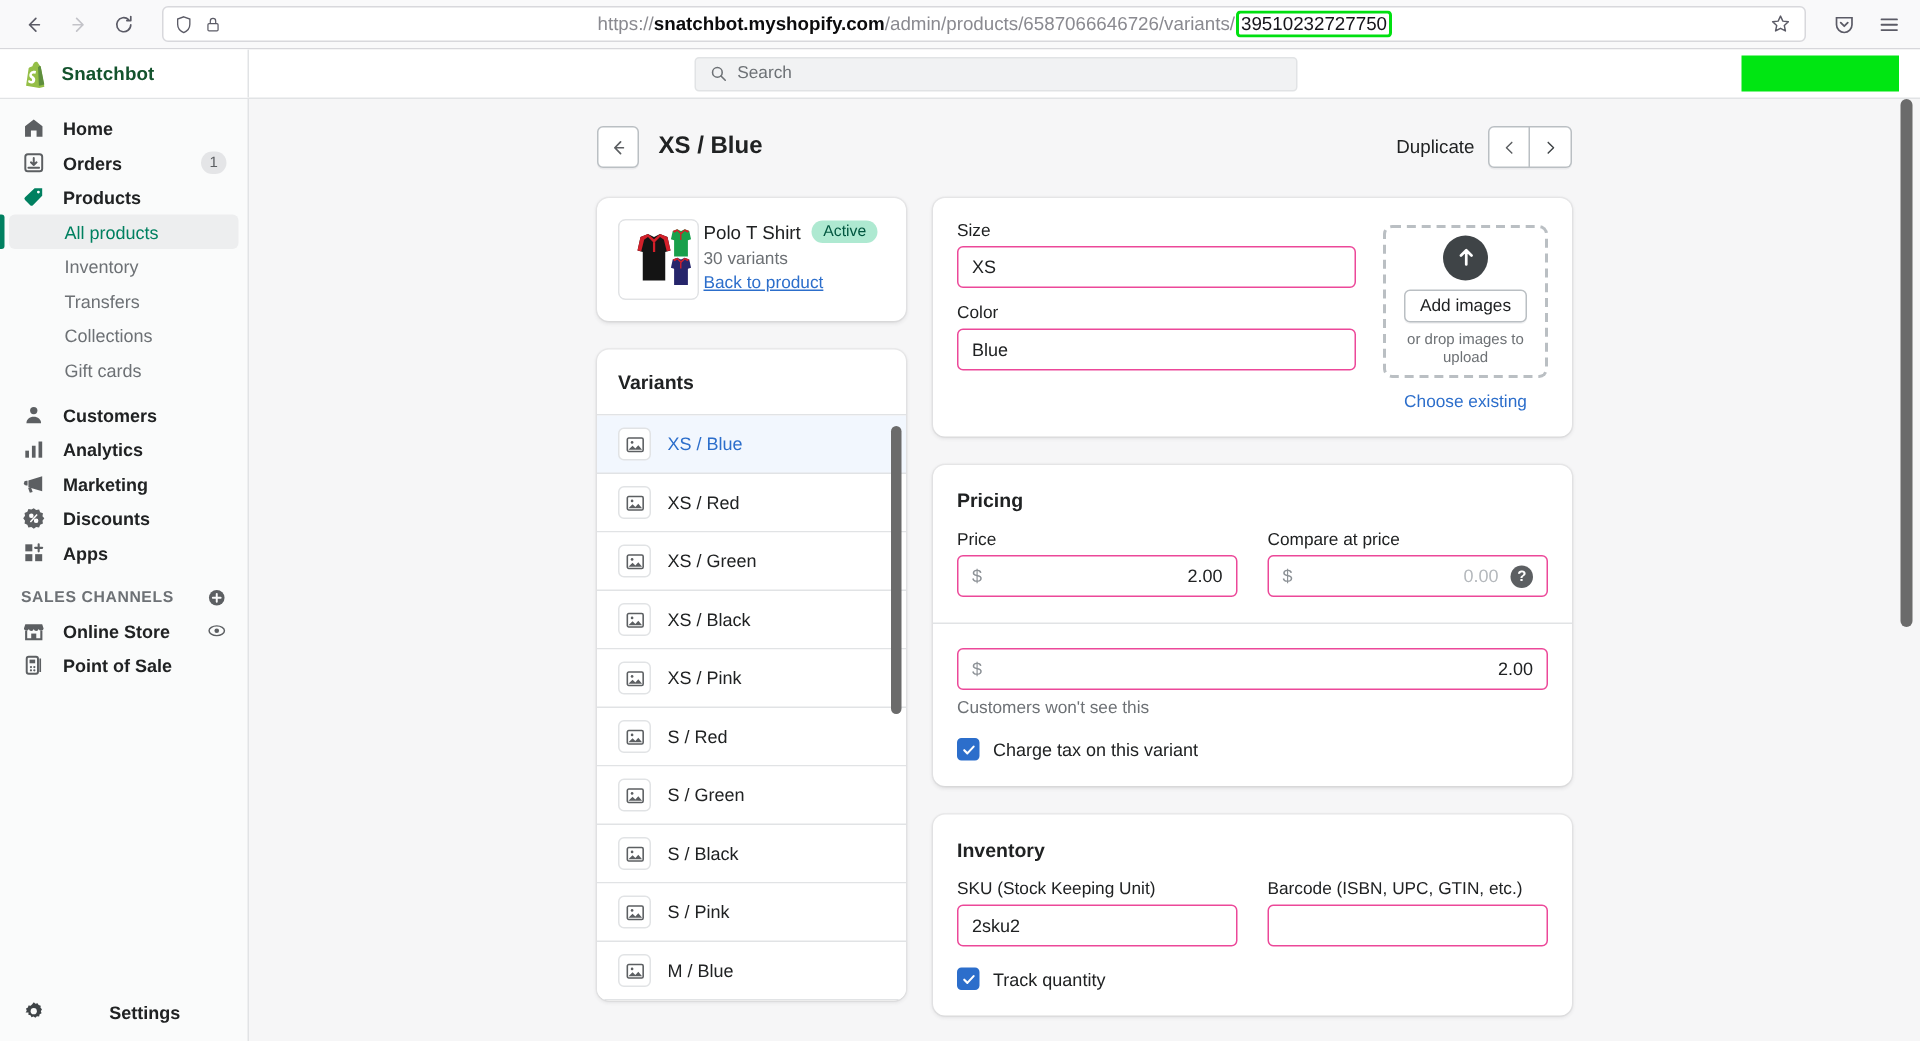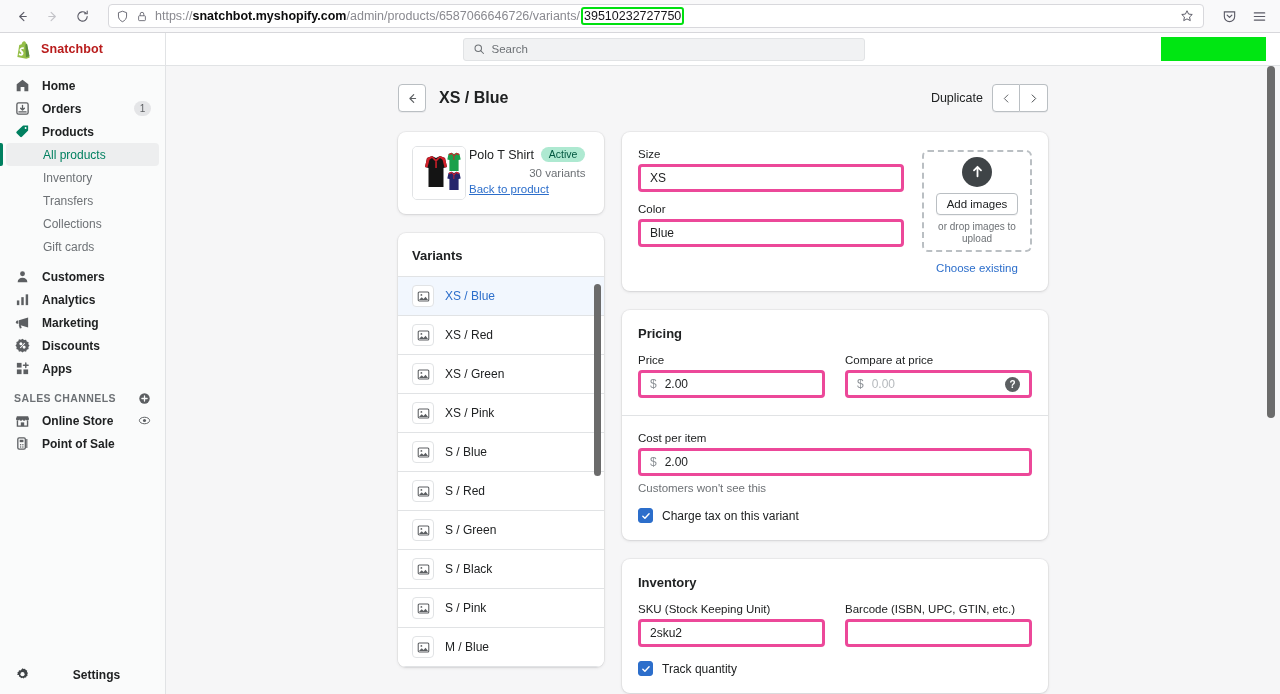--- a/index.html
+++ b/index.html
@@ -20,21 +20,21 @@
   }
   .nav-btn.disabled { color: #c3c3c8; }
   #urlbar {
     flex: 1; height: 24px; margin: 0 6px 0 10px;
     background: #fff; border: 1px solid #d8d8dc; border-radius: 4px;
     display: flex; align-items: center; padding: 0 6px; gap: 6px;
   }
   .url-ico { width: 14px; height: 14px; flex: 0 0 auto; display:flex; align-items:center; justify-content:center; }
   #url-text {
     flex: 1; font-size: 12.5px; color: #8a8a90; white-space: nowrap;
-    display: flex; align-items: center; overflow: hidden;
+    display: flex; align-items: center; overflow: hidden; justify-content: center;
   }
   #url-text .dom { color: #0c0c0d; font-weight: bold; }
   #url-text .sel {
     color: #15141a; border: 2px solid #00e010; border-radius: 3px;
     padding: 0 1px; margin-left: 1px; background: #fff;
   }
   #star-btn { width: 20px; height: 20px; display:flex; align-items:center; justify-content:center; color:#5b5b66; }
   .chrome-right { display: flex; align-items: center; gap: 4px; padding-left: 4px; }
   .chrome-right .nav-btn { width: 26px; height: 26px; }
 
@@ -43,21 +43,21 @@
     height: 33px; background: #fff; border-bottom: 1px solid #e1e3e5;
     display: flex; align-items: center; position: relative;
   }
   #brand {
     width: 166px; height: 100%; display: flex; align-items: center; gap: 9px;
     padding-left: 13px; border-right: 1px solid #e1e3e5; background:#fff;
   }
   #brand .logo {
     width: 19px; height: 20px; display:flex; align-items:center; justify-content:center;
   }
-  #brand .name { font-size: 12.5px; font-weight: bold; color: #b91c1c; letter-spacing: .1px; }
+  #brand .name { font-size: 12.5px; font-weight: bold; color: #14532d; letter-spacing: .1px; }
   #search-wrap { flex: 1; display: flex; justify-content: center; }
   #search-box {
     width: 402px; height: 23px; background: #f1f2f3; border: 1px solid #e1e3e5;
     border-radius: 3px; display: flex; align-items: center; gap: 7px; padding: 0 9px;
   }
   #search-box .ph { font-size: 11.5px; color: #6d7175; }
   #user-block { width: 105px; height: 24px; background: #00e612; margin-right: 14px; }
 
   
   #shell { display: flex; height: 628px; }
@@ -141,21 +141,21 @@
     width: 54px; height: 54px; border: 1px solid #e1e3e5; border-radius: 5px;
     flex: 0 0 54px; background: #fff; overflow: hidden;
   }
   #prod-info { padding-top: 1px; }
   .prod-line1 { display: flex; align-items: center; gap: 7px; }
   .prod-name { font-size: 12.5px; color: #202223; }
   .badge-active {
     background: #aee9d1; color: #00563f; font-size: 10.5px; border-radius: 9px;
     padding: 1px 8px 2px;
   }
-  .prod-variants { font-size: 11.5px; color: #6d7175; margin-top: 5px; text-align: right; }
+  .prod-variants { font-size: 11.5px; color: #6d7175; margin-top: 5px; }
   .prod-link { font-size: 11.5px; color: #2c6ecb; text-decoration: underline; margin-top: 4px; display: inline-block; cursor: pointer; }
 
   
   #variants-card { overflow: hidden; position: relative; }
   #variants-head { padding: 13px 14px 12px; border-bottom: 1px solid #e1e3e5; }
   #variants-head .t { font-size: 13px; font-weight: bold; color: #202223; }
   #variant-list { max-height: 432px; overflow: hidden; position: relative; }
   .variant-row {
     display: flex; align-items: center; gap: 11px; padding: 0 14px; height: 39px;
     border-bottom: 1px solid #e1e3e5; cursor: pointer; background: #fff;
@@ -171,23 +171,23 @@
   #vlist-scrollbar {
     position: absolute; right: 3px; top: 7px; width: 7px; height: 192px;
     background: #6b6b6b; border-radius: 4px;
   }
 
   
   .card-sec { padding: 16px 16px 17px; }
   .card-sec h2 { font-size: 13px; font-weight: bold; color: #202223; margin-bottom: 13px; }
   .field-label { font-size: 11.5px; color: #202223; margin-bottom: 4px; }
   .txtinput {
-    width: 100%; height: 28px; border: 3px solid #ec4899; border-radius: 4px;
+    width: 100%; height: 28px; border: 1px solid #ec4899; border-radius: 4px;
     background: #fff; font-size: 12px; color: #202223; padding: 0 9px;
-    display: flex; align-items: center; font-family: "Liberation Sans", sans-serif;
+    display: flex; align-items: center; font-family: "Liberation Sans", sans-serif; text-align: right;
   }
   .txtinput.empty { color: #8c9196; }
   .money { gap: 8px; }
   .money .cur { color: #8c9196; font-size: 12px; }
   .money .val { flex: 1; }
   .money .val.ph { color: #b5b9bd; }
   .helpico {
     width: 15px; height: 15px; border-radius: 50%; background: #5c5f62; color: #fff;
     font-size: 10px; font-weight: bold; display: flex; align-items: center; justify-content: center;
     flex: 0 0 15px;
@@ -566,31 +566,31 @@
                   <span class="vlbl">XS / Green</span>
                 </div>
                 <div class="variant-row">
                   <span class="vthumb">
                     <svg width="13" height="13" viewBox="0 0 16 16">
                       <rect x="1.5" y="2.5" width="13" height="11" rx="1.2" fill="none" stroke="#5c5f62" stroke-width="1.3"></rect>
                       <circle cx="5.4" cy="6.1" r="1.1" fill="#5c5f62"></circle>
                       <path d="M2.4 12.2l3.4-3.4 2.3 2.3 2.4-2.7 3.1 3.8z" fill="#5c5f62"></path>
                     </svg>
                   </span>
+                  <span class="vlbl">XS / Black</span>
+                </div>
+                <div class="variant-row">
+                  <span class="vthumb">
+                    <svg width="13" height="13" viewBox="0 0 16 16">
+                      <rect x="1.5" y="2.5" width="13" height="11" rx="1.2" fill="none" stroke="#5c5f62" stroke-width="1.3"></rect>
+                      <circle cx="5.4" cy="6.1" r="1.1" fill="#5c5f62"></circle>
+                      <path d="M2.4 12.2l3.4-3.4 2.3 2.3 2.4-2.7 3.1 3.8z" fill="#5c5f62"></path>
+                    </svg>
+                  </span>
                   <span class="vlbl">XS / Pink</span>
-                </div>
-                <div class="variant-row">
-                  <span class="vthumb">
-                    <svg width="13" height="13" viewBox="0 0 16 16">
-                      <rect x="1.5" y="2.5" width="13" height="11" rx="1.2" fill="none" stroke="#5c5f62" stroke-width="1.3"></rect>
-                      <circle cx="5.4" cy="6.1" r="1.1" fill="#5c5f62"></circle>
-                      <path d="M2.4 12.2l3.4-3.4 2.3 2.3 2.4-2.7 3.1 3.8z" fill="#5c5f62"></path>
-                    </svg>
-                  </span>
-                  <span class="vlbl">S / Blue</span>
                 </div>
                 <div class="variant-row">
                   <span class="vthumb">
                     <svg width="13" height="13" viewBox="0 0 16 16">
                       <rect x="1.5" y="2.5" width="13" height="11" rx="1.2" fill="none" stroke="#5c5f62" stroke-width="1.3"></rect>
                       <circle cx="5.4" cy="6.1" r="1.1" fill="#5c5f62"></circle>
                       <path d="M2.4 12.2l3.4-3.4 2.3 2.3 2.4-2.7 3.1 3.8z" fill="#5c5f62"></path>
                     </svg>
                   </span>
                   <span class="vlbl">S / Red</span>
@@ -683,21 +683,20 @@
                   <div class="txtinput money">
                     <span class="cur">$</span>
                     <span class="val ph">0.00</span>
                     <span class="helpico">?</span>
                   </div>
                 </div>
               </div>
             </div>
             <div class="divider"></div>
             <div class="card-sec">
-              <div class="field-label">Cost per item</div>
               <div class="txtinput money">
                 <span class="cur">$</span>
                 <span class="val">2.00</span>
               </div>
               <div class="hint">Customers won't see this</div>
               <div class="checkrow">
                 <span class="cbox checked">
                   <svg width="10" height="10" viewBox="0 0 12 12">
                       <path d="M2.2 6.2l2.5 2.5 5-5.4" stroke="#fff" stroke-width="1.7" fill="none" stroke-linecap="round" stroke-linejoin="round"></path>
                     </svg>

